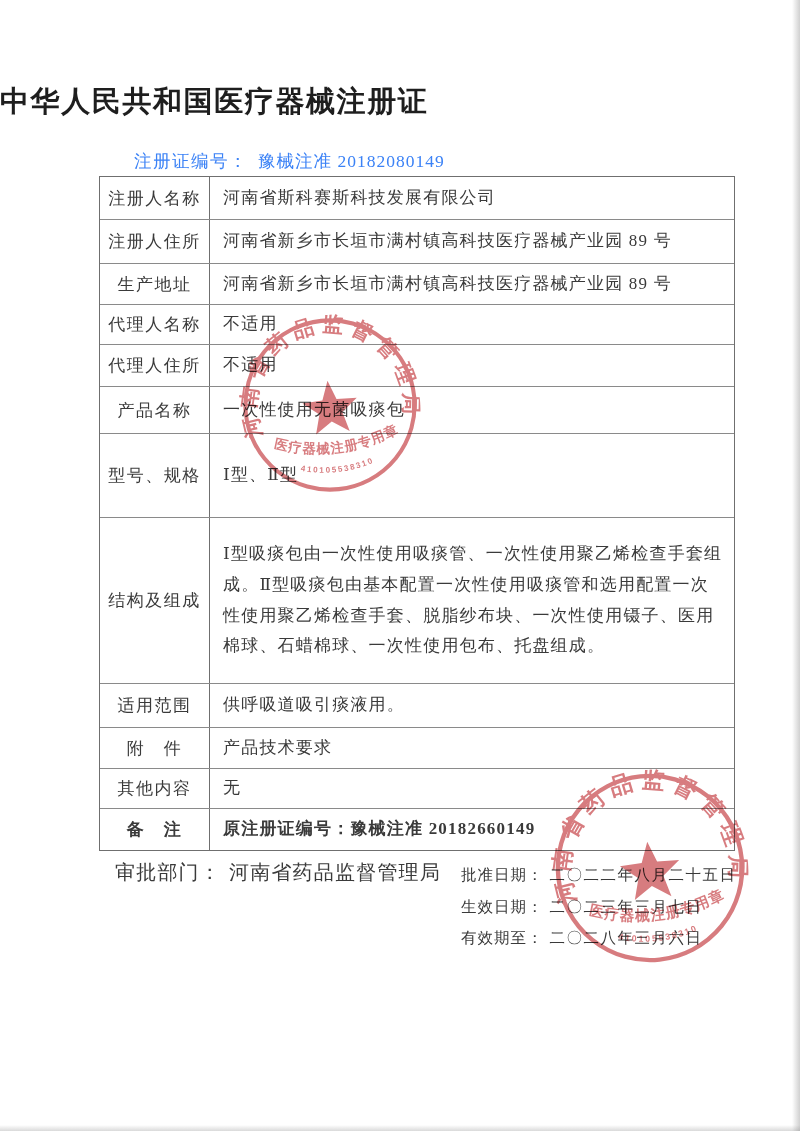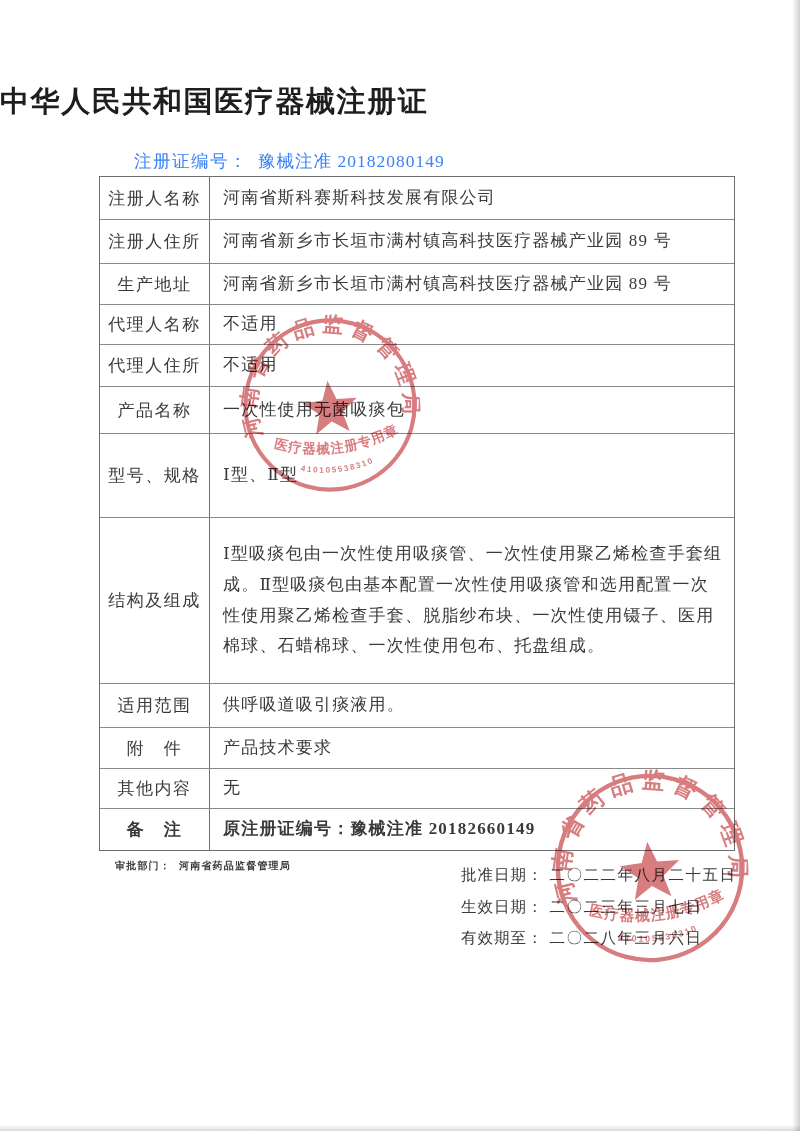--- a/index.html
+++ b/index.html
@@ -44,21 +44,21 @@
     flex:1;display:flex;align-items:center;
     font-size:17px;letter-spacing:1.2px;line-height:1.8;
     padding:4px 10px 4px 13px;box-sizing:border-box;
   }
   .r1{min-height:42px;} .r2{min-height:43px;} .r3{min-height:40px;}
   .r4{min-height:39px;} .r5{min-height:41px;} .r6{min-height:46px;}
   .r7{min-height:83px;} .r8{min-height:165px;} .r9{min-height:43px;}
   .r10{min-height:40px;} .r11{min-height:39px;} .r12{min-height:41px;font-weight:bold;}
 
   
-  .approval{position:absolute;left:115px;top:859px;font-size:10px;letter-spacing:1.2px;font-weight:bold;}
+  .approval{position:absolute;left:115px;top:859px;font-size:20px;letter-spacing:1.2px;}
   .approval .val{margin-left:8px;}
   .dates{position:absolute;left:461px;top:865px;font-size:15.5px;}
   .date-line{margin-bottom:10.5px;letter-spacing:1px;white-space:nowrap;}
   .date-line .val{margin-left:6px;letter-spacing:1.5px;}
 
   
   .stamp{position:absolute;mix-blend-mode:multiply;opacity:.82;transform:rotate(-6deg);}
   .stamp-upper{left:240px;top:315px;}
   .stamp-lower{left:552px;top:770px;}
   .stamp text, .stamp textPath{

